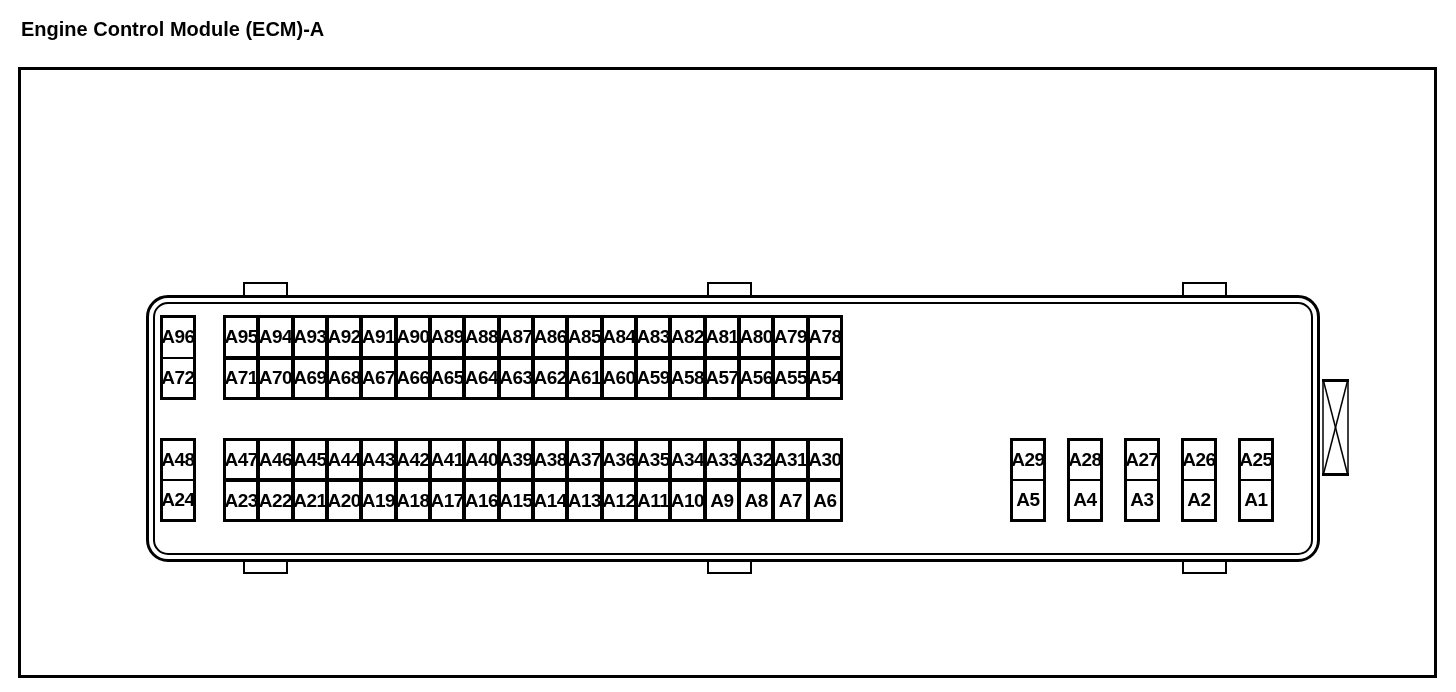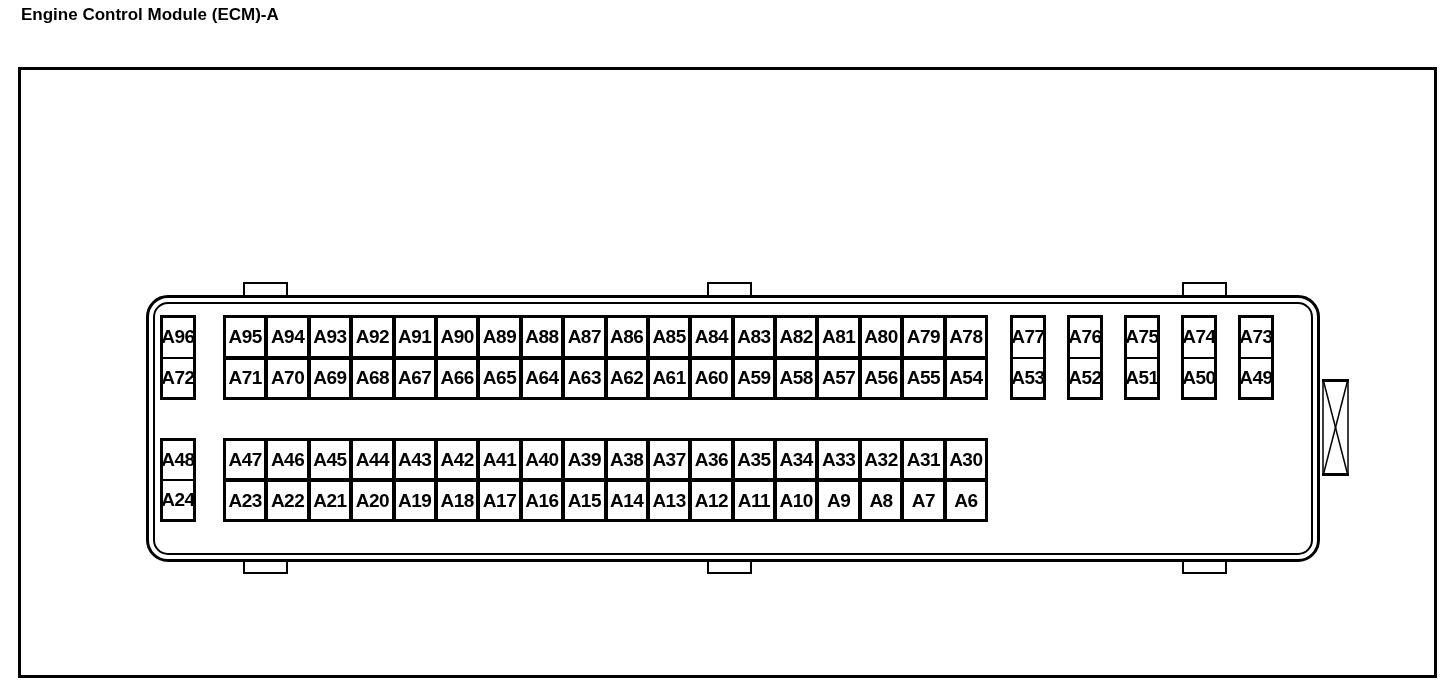--- a/index.html
+++ b/index.html
@@ -1,37 +1,37 @@
 <!DOCTYPE html>
 <html><head>
 <meta charset="utf-8">
 <style>
   html,body{margin:0;padding:0}
   body{
     width:1456px;height:692px;position:relative;overflow:hidden;
     background:#ffffff;color:#000;
     font-family:"Liberation Sans","DejaVu Sans",sans-serif;
   }
-  .title{position:absolute;left:21px;top:5px;font-size:17px;font-weight:bold;letter-spacing:0}
+  .title{position:absolute;left:21px;top:18px;font-size:20px;font-weight:bold;letter-spacing:0}
   .figure-box{position:absolute;left:18px;top:67px;width:1419px;height:611px;
     border:3px solid #000;box-sizing:border-box;background:#fff}
   .tab{position:absolute;width:45px;background:#fff;border:2px solid #000;
     box-sizing:border-box;z-index:0}
   .tab.top{top:212px;height:15px}
   .tab.bottom{top:490px;height:14px}
   .connector{position:absolute;left:125px;top:225px;width:1174px;height:267px;
     border:3px solid #000;border-radius:22px;background:#fff;box-sizing:border-box;z-index:1}
   .connector-inner{position:absolute;inset:4px;border:2px solid #000;border-radius:15px}
   .pin-section{position:absolute;left:125px;width:1174px;z-index:2}
   .section-0{top:245px;height:85px}
   .section-1{top:368px;height:84px}
   .iso-left{position:absolute;left:14px;top:0;height:100%}
   .iso-block{width:36px;height:100%;background:#000;border:3px solid #000;
     box-sizing:border-box;display:grid;grid-template-rows:1fr 1fr;gap:2px}
-  .main-grid{position:absolute;left:77px;top:0;width:765px;height:100%;
+  .main-grid{position:absolute;left:77px;top:0;width:620px;height:100%;
     background:#000;border:3px solid #000;box-sizing:border-box;
     display:grid;grid-template-columns:repeat(18,1fr);grid-template-rows:1fr 1fr;gap:4px}
   .right-blocks{position:absolute;left:864px;top:0;height:100%;display:flex;gap:21px}
   .cell{background:#fff;display:flex;align-items:center;justify-content:center;
     font-weight:bold;font-size:19px;letter-spacing:-0.5px;overflow:hidden}
   .key-mark{position:absolute;left:1301px;top:309px;z-index:0}
 </style>
 </head>
 <body>
 
@@ -96,42 +96,20 @@
         <div class="cell">A62</div>
         <div class="cell">A61</div>
         <div class="cell">A60</div>
         <div class="cell">A59</div>
         <div class="cell">A58</div>
         <div class="cell">A57</div>
         <div class="cell">A56</div>
         <div class="cell">A55</div>
         <div class="cell">A54</div>
       </div>
-    <div class="right-blocks">
-        <div class="iso-block">
-          <div class="cell">A77</div>
-          <div class="cell">A53</div>
-        </div>
-        <div class="iso-block">
-          <div class="cell">A76</div>
-          <div class="cell">A52</div>
-        </div>
-        <div class="iso-block">
-          <div class="cell">A75</div>
-          <div class="cell">A51</div>
-        </div>
-        <div class="iso-block">
-          <div class="cell">A74</div>
-          <div class="cell">A50</div>
-        </div>
-        <div class="iso-block">
-          <div class="cell">A73</div>
-          <div class="cell">A49</div>
-        </div>
-      </div>
   </div>
 
   <div class="pin-section section-1">
     <div class="iso-left">
       <div class="iso-block">
           <div class="cell">A48</div>
           <div class="cell">A24</div>
         </div>
     </div>
     <div class="main-grid">
@@ -165,15 +143,37 @@
         <div class="cell">A14</div>
         <div class="cell">A13</div>
         <div class="cell">A12</div>
         <div class="cell">A11</div>
         <div class="cell">A10</div>
         <div class="cell">A9</div>
         <div class="cell">A8</div>
         <div class="cell">A7</div>
         <div class="cell">A6</div>
       </div>
+    <div class="right-blocks">
+        <div class="iso-block">
+          <div class="cell">A29</div>
+          <div class="cell">A5</div>
+        </div>
+        <div class="iso-block">
+          <div class="cell">A28</div>
+          <div class="cell">A4</div>
+        </div>
+        <div class="iso-block">
+          <div class="cell">A27</div>
+          <div class="cell">A3</div>
+        </div>
+        <div class="iso-block">
+          <div class="cell">A26</div>
+          <div class="cell">A2</div>
+        </div>
+        <div class="iso-block">
+          <div class="cell">A25</div>
+          <div class="cell">A1</div>
+        </div>
+      </div>
   </div>
 
 </div>
 
 </body></html>

